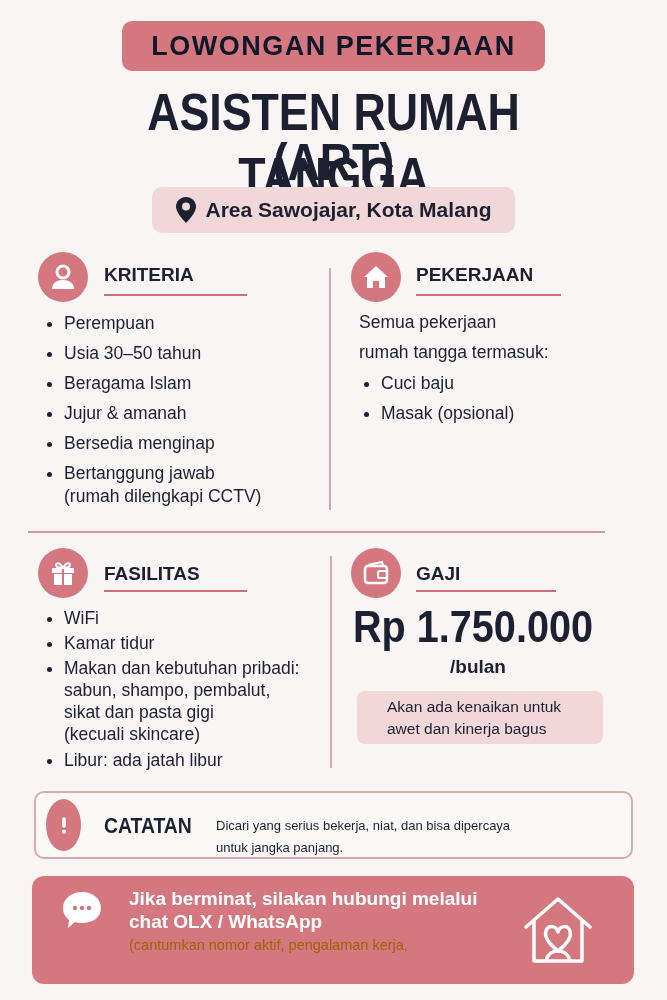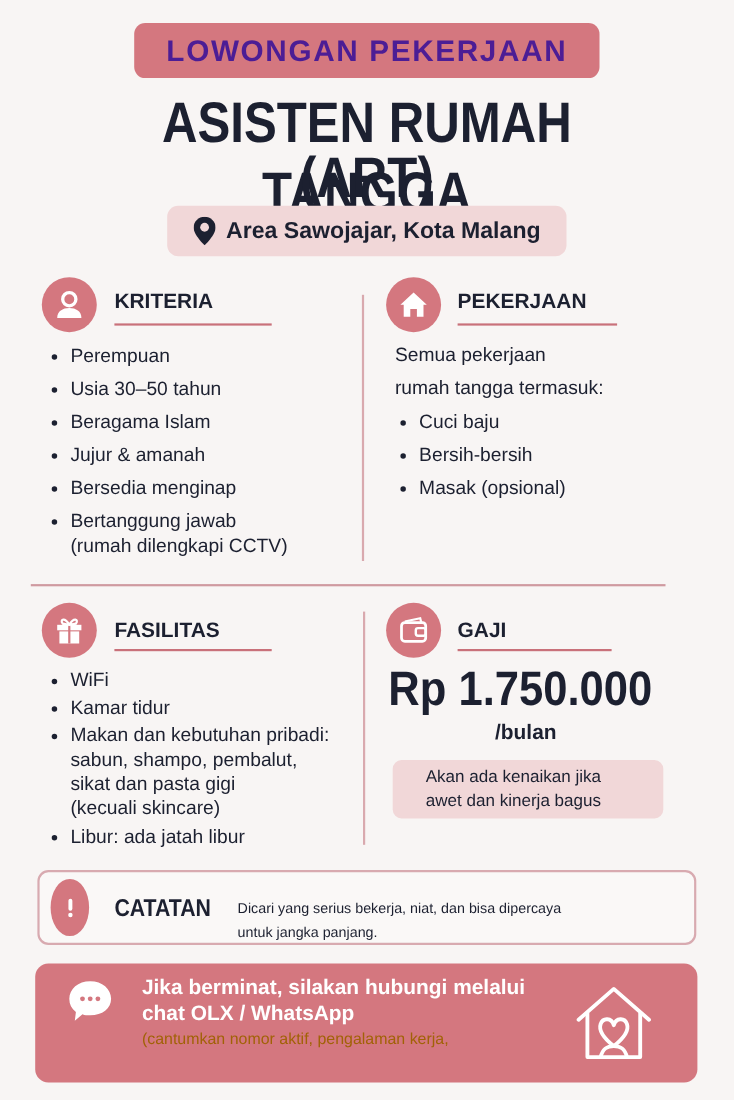--- a/index.html
+++ b/index.html
@@ -11,21 +11,21 @@
     position: relative;
     overflow: hidden;
   }
   .abs { position: absolute; }
 
   
   .top-badge {
     left: 122px; top: 21px; width: 423px; height: 50px;
     background: #d4777f;
     border-radius: 10px;
-    color: #4c1d95;
+    color: #0f172a;
     font-weight: bold;
     font-size: 27px;
     letter-spacing: 1.5px;
     display: flex; align-items: center; justify-content: center;
   }
   .title {
     left: 0; width: 667px; text-align: center;
     font-weight: bold; color: #1c2030;
     font-size: 52px; letter-spacing: 0px;
     transform: scaleX(0.86);
@@ -175,21 +175,20 @@
 </div>
 <div class="abs sec-title" style="left:416px; top:264px;">PEKERJAAN</div>
 <div class="abs sec-underline" style="left:416px; top:294px; width:145px;"></div>
 
 <div class="abs p-intro" style="left:359px; top:307px; width:280px;">
   <div>Semua pekerjaan</div>
   <div>rumah tangga termasuk:</div>
 </div>
 <ul class="abs bullet-list p-list" style="left:361px; top:373px; width:260px;">
   <li>Cuci baju</li>
-  <li>Bersih-bersih</li>
   <li>Masak (opsional)</li>
 </ul>
 
 <div class="abs hdiv" style="left:28px; top:531px; width:577px;"></div>
 
 <div class="abs vdiv" style="left:330px; top:556px; height:212px;"></div>
 
 <div class="abs icon-circle" style="left:38px; top:548px;">
   <svg viewBox="0 0 28 28">
     <rect x="3" y="9" width="22" height="5" fill="#fff"></rect>
@@ -220,21 +219,21 @@
     <rect x="16" y="12" width="9" height="7" rx="2" fill="none" stroke="#fff" stroke-width="2.2"></rect>
   </svg>
 </div>
 <div class="abs sec-title" style="left:416px; top:563px;">GAJI</div>
 <div class="abs sec-underline" style="left:416px; top:590px; width:140px;"></div>
 
 <div class="abs salary" style="left:353px; top:602px;">Rp 1.750.000</div>
 <div class="abs per-month" style="left:450px; top:656px;">/bulan</div>
 
 <div class="abs raise-box" style="left:357px; top:691px; width:246px; height:53px;">
-  <div>Akan ada kenaikan jika</div>
+  <div>Akan ada kenaikan untuk</div>
   <div>awet dan kinerja bagus</div>
 </div>
 
 <div class="abs note-box"></div>
 <div class="abs icon-circle" style="left:46px; top:799px; width:35px; height:52px; border-radius:50%;">
   <svg viewBox="0 0 28 28" style="width:20px;height:32px;">
     <rect x="11.5" y="3" width="5" height="15" rx="2.5" fill="#fff"></rect>
     <circle cx="14" cy="23.5" r="2.8" fill="#fff"></circle>
   </svg>
 </div>

